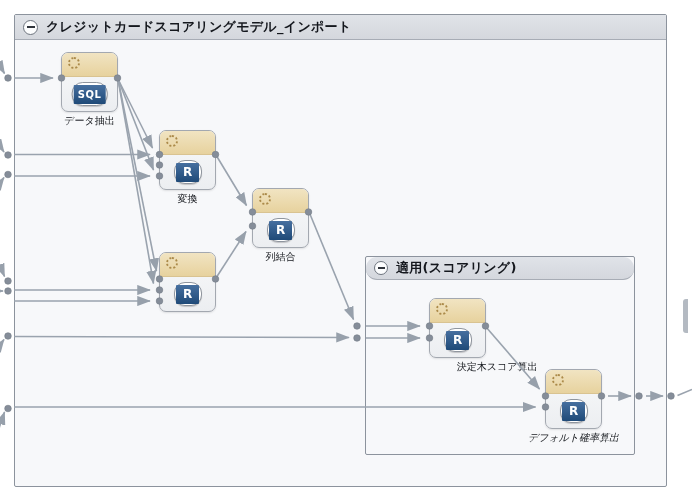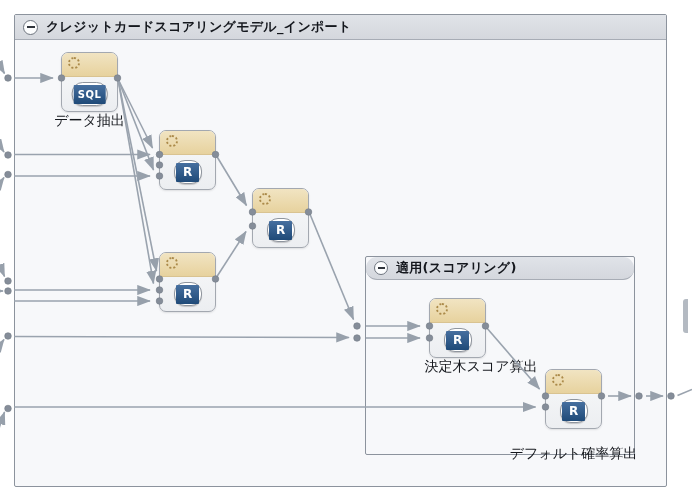--- a/index.html
+++ b/index.html
@@ -27,21 +27,21 @@
     background:linear-gradient(#f1e4c2,#e7d29e);border-bottom:1px solid #d9c391;}
   .dot-circle{position:absolute;left:6px;top:4px;width:12px;height:12px;box-sizing:border-box;
     border:2px dotted #ab8a49;border-radius:50%;}
   .badge-wrap{position:absolute;left:50%;top:29px;transform:translateX(-50%);
     background:#ffffff;border:1px solid #8f959e;padding:1.5px;border-radius:11px;
     box-shadow:0 1px 1px rgba(0,0,0,.18);}
   .badge-inner{display:block;background:linear-gradient(#466f9f,#1f4a78);color:#fff;
     font-weight:bold;line-height:19px;padding:0 4px;border-radius:1px;text-align:center;
     min-width:15px;font-size:12px;}
   .badge-sql .badge-inner{font-size:10px;letter-spacing:.5px;}
-  .node-label{position:absolute;width:160px;text-align:center;font-size:14px;color:#15181d;
+  .node-label{position:absolute;width:160px;text-align:center;font-size:10px;color:#15181d;
     white-space:nowrap;line-height:15px;}
 
   
   .wires{position:absolute;left:0;top:0;pointer-events:none;}
 
   
   .edge-sliver{position:absolute;left:683px;top:299px;width:5px;height:34px;
     background:#b4bac2;border-radius:3px 0 0 3px;}
 </style>
 </head>
@@ -74,29 +74,31 @@
   <div class="node-label" style="left:9.5px;top:113px;">データ抽出</div>
 
   <div class="node" style="left:159px;top:130px;">
     <div class="node-header">
       <span class="dot-circle"></span>
     </div>
     <span class="badge-wrap">
       <span class="badge-inner">R</span>
     </span>
   </div>
+  <div class="node-label" style="left:107.5px;top:191px;">変換</div>
 
   <div class="node" style="left:252px;top:188px;">
     <div class="node-header">
       <span class="dot-circle"></span>
     </div>
     <span class="badge-wrap">
       <span class="badge-inner">R</span>
     </span>
   </div>
+  <div class="node-label" style="left:200.5px;top:249px;">列結合</div>
 
   <div class="node" style="left:159px;top:252px;">
     <div class="node-header">
       <span class="dot-circle"></span>
     </div>
     <span class="badge-wrap">
       <span class="badge-inner">R</span>
     </span>
   </div>
 
@@ -111,21 +113,21 @@
   <div class="node-label" style="left:377.5px;top:359px;text-align:right;">決定木スコア算出</div>
 
   <div class="node" style="left:545px;top:369px;">
     <div class="node-header">
       <span class="dot-circle"></span>
     </div>
     <span class="badge-wrap">
       <span class="badge-inner">R</span>
     </span>
   </div>
-  <div class="node-label" style="left:493.5px;top:446px;">デフォルト確率算出</div>
+  <div class="node-label" style="left:493.5px;top:430px;font-style:italic;">デフォルト確率算出</div>
 
   <svg class="wires" width="692" height="495" viewBox="0 0 692 495">
     <defs>
       <marker id="ah" viewBox="0 0 8 6" refX="7.5" refY="3" markerWidth="8.5" markerHeight="6.5" orient="auto">
         <path d="M0,0 L8,3 L0,6 Z" fill="#97a0ab"></path>
       </marker>
     </defs>
 
     <g stroke="#9aa3ae" stroke-width="1.6" fill="none">
 

